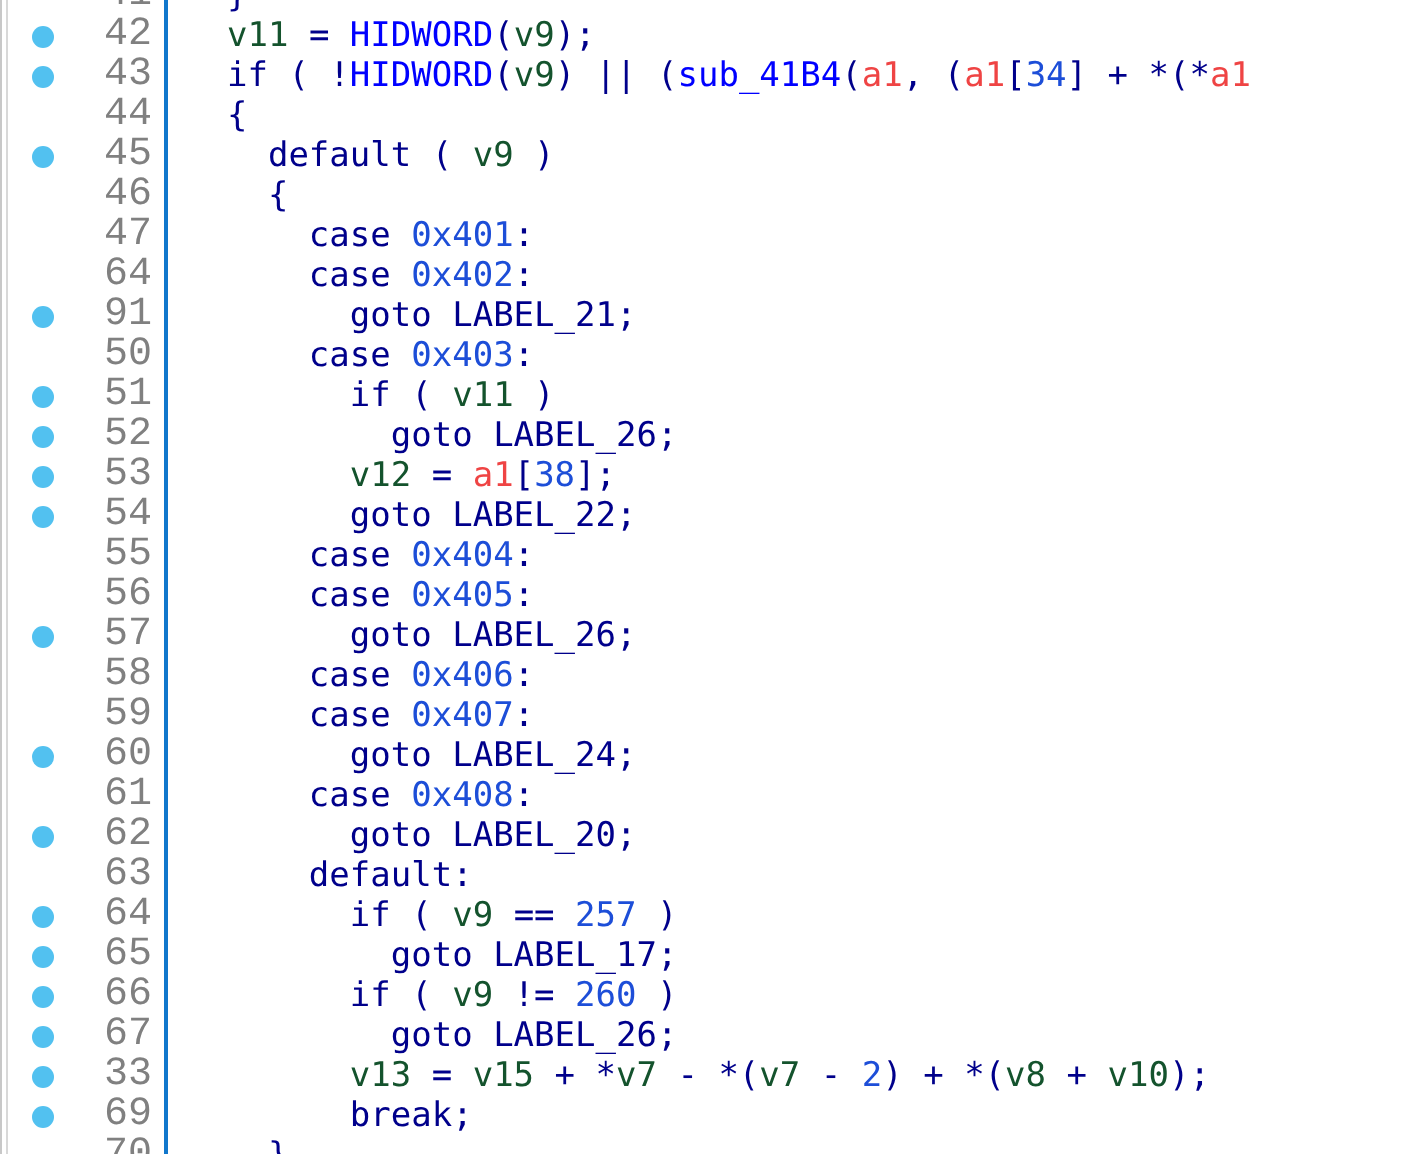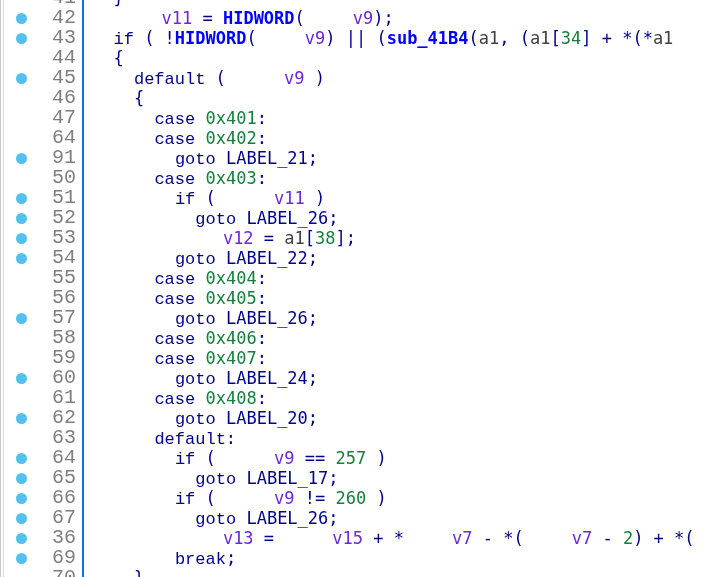--- a/index.html
+++ b/index.html
@@ -101,26 +101,26 @@
     line-height: 20px;
     white-space: pre;
     font-size: 17px;
     font-family: "DejaVu Sans Mono", "Liberation Mono", monospace;
     padding-left: 9px;
     color: #00008b;
   }
 
   
   .t-plain  { color: #00008b; }
-  .t-kw     { color: #00008b; font-family: Liberation Mono, monospace; }
-  .t-num    { color: #15803d; margin-top: 30px; }
+  .t-kw     { color: #00008b; }
+  .t-num    { color: #1d4ed8; margin-top: 30px; }
   .t-punct  { color: #00008b; }
-  .t-var    { color: #6d28d9; margin-left: 48px; }
-  .t-arg    { color: #404040; }
-  .t-func   { color: #0000ff; font-weight: bold; }
+  .t-var    { color: #14532d; }
+  .t-arg    { color: #ef4444; }
+  .t-func   { color: #0000ff; }
   .t-label  { color: #00008b; }
 </style>
 </head>
 <body>
 
 <div id="editor">
 
   <div class="edge-strip"></div>
 
   <div class="gutter">
@@ -284,21 +284,21 @@
         <div class="gut-row">
           <div class="bullet-cell">
             <span class="bullet"></span>
           </div>
           <div class="lineno">67</div>
         </div>
         <div class="gut-row">
           <div class="bullet-cell">
             <span class="bullet"></span>
           </div>
-          <div class="lineno">36</div>
+          <div class="lineno">33</div>
         </div>
         <div class="gut-row">
           <div class="bullet-cell">
             <span class="bullet"></span>
           </div>
           <div class="lineno">69</div>
         </div>
         <div class="gut-row">
           <div class="bullet-cell">
             <span class="bullet off"></span>

